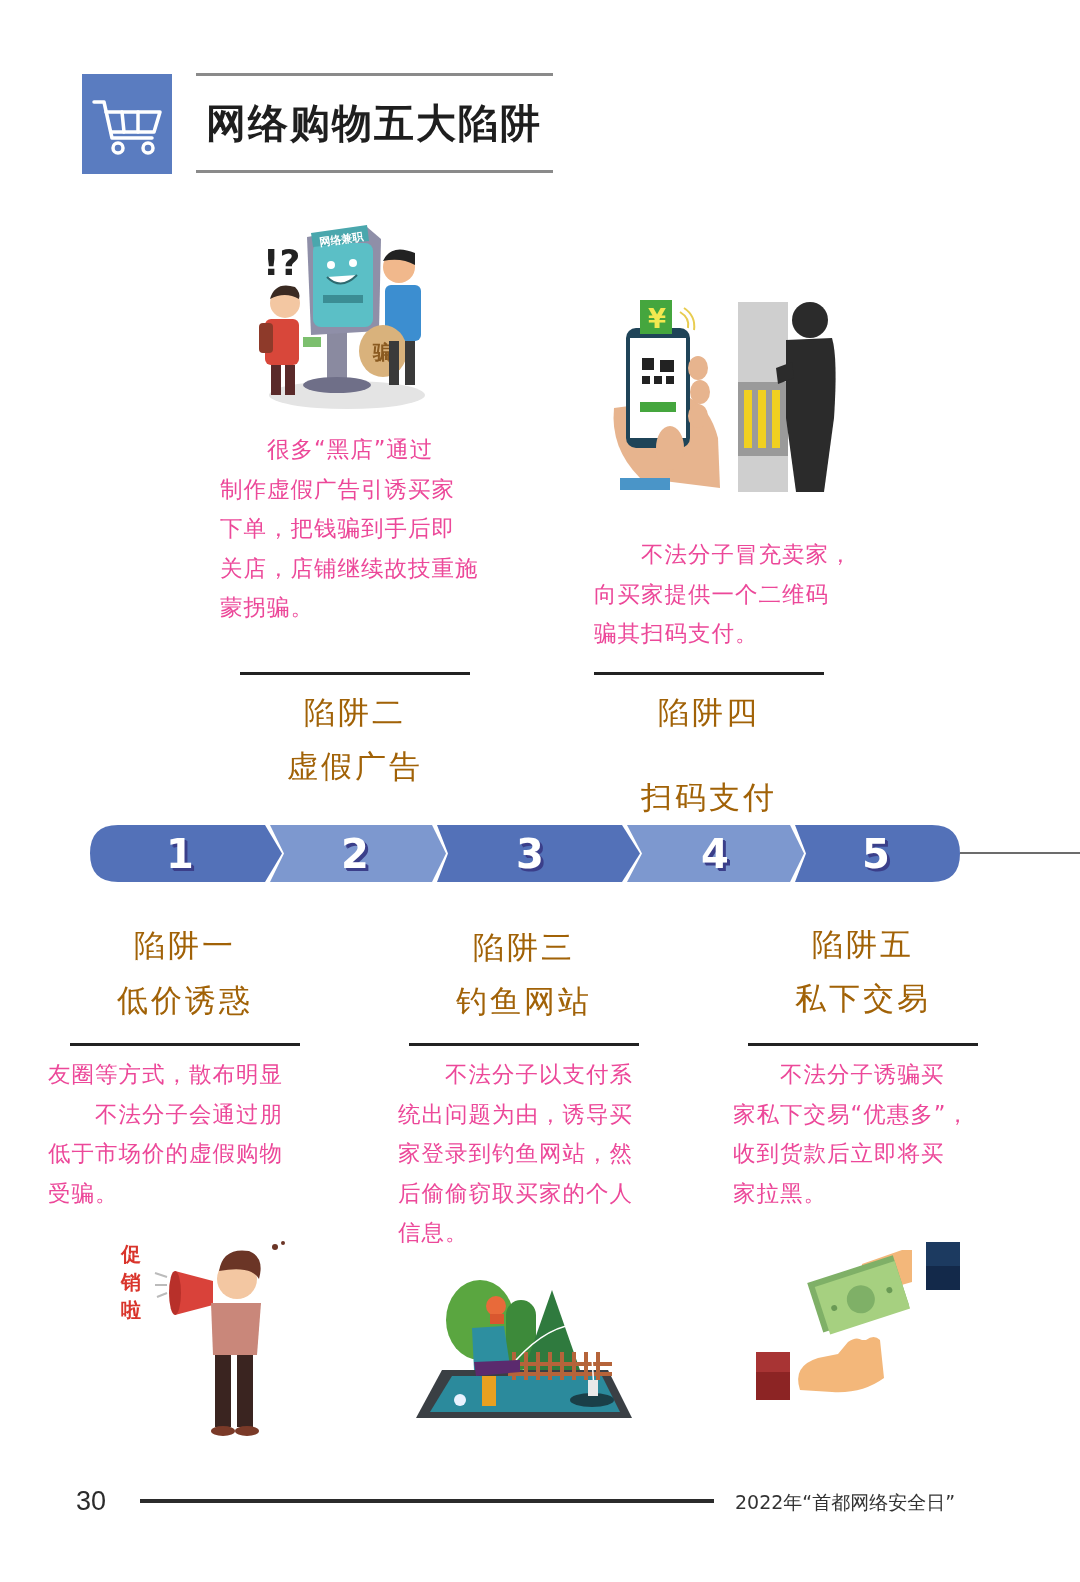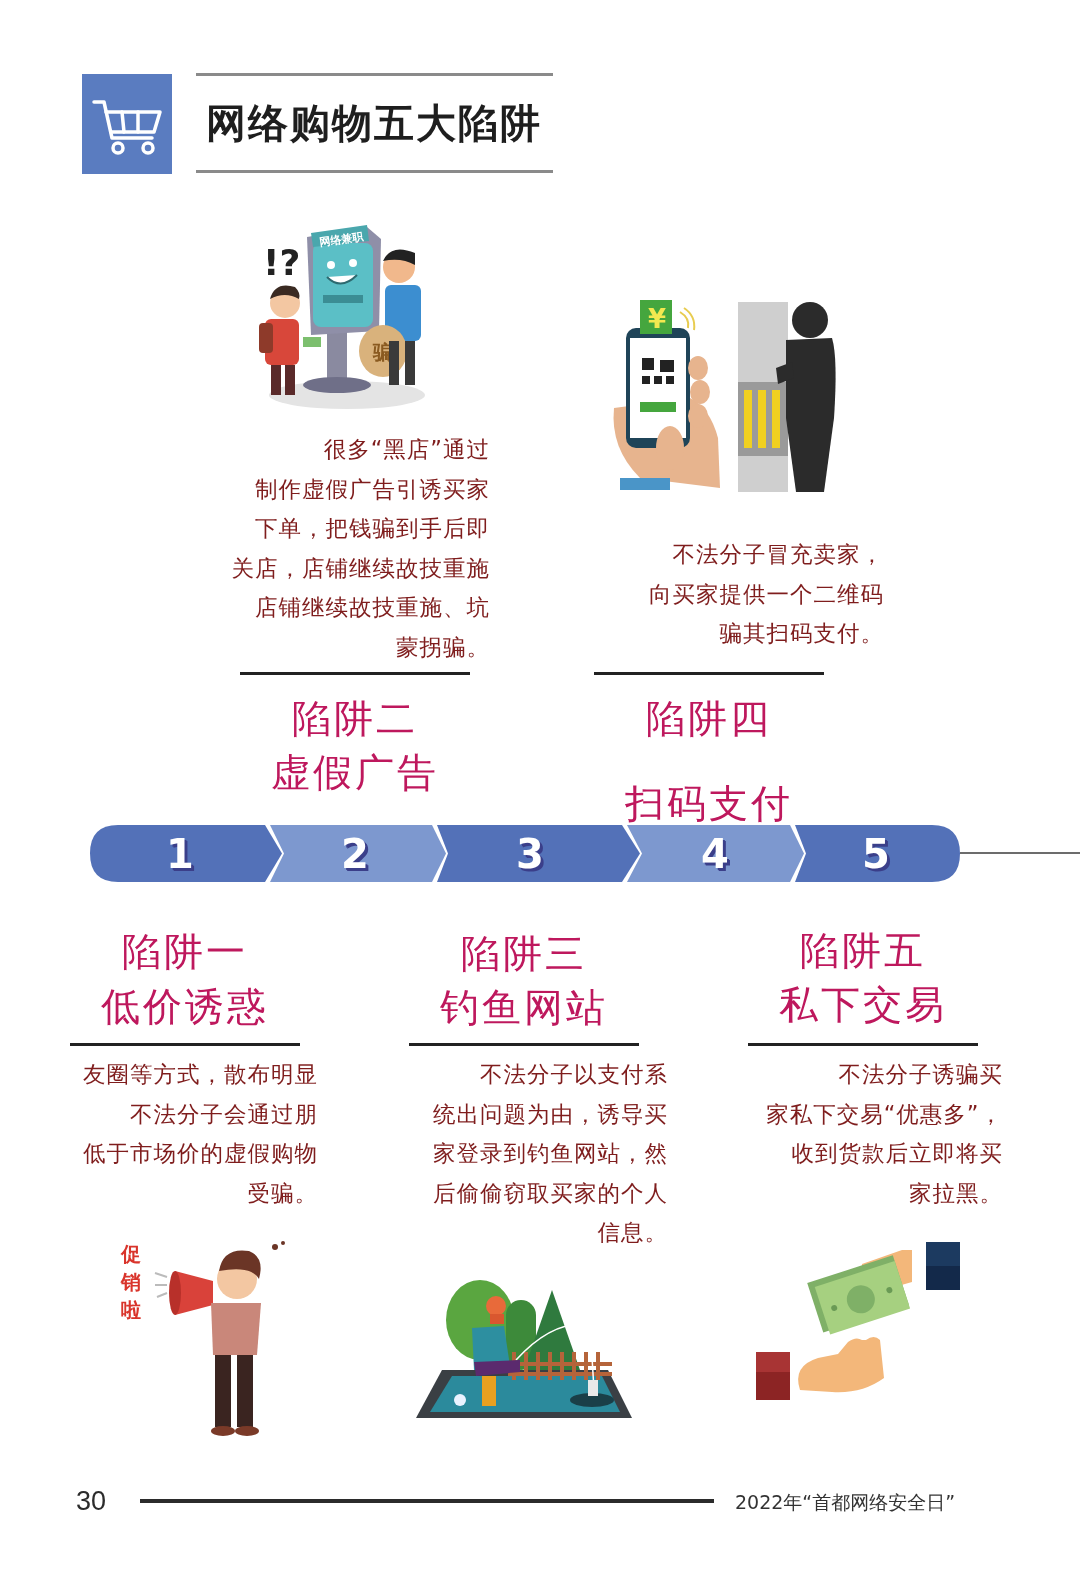--- a/index.html
+++ b/index.html
@@ -6,24 +6,24 @@
     body { width: 1080px; height: 1582px; position: relative; overflow: hidden;
            font-family: "DejaVu Sans", "Liberation Sans", sans-serif; color: #2b2b2b; }
     .abs { position: absolute; }
 
     
     .cart-box { left: 82px; top: 74px; width: 90px; height: 100px; background: #5a7cc0; }
     .hdr-line { left: 196px; width: 357px; height: 3px; background: #8a8a8a; }
     .hdr-title { left: 206px; top: 96px; font-size: 40px; font-weight: bold; color: #1e1e1e; letter-spacing: 2px; white-space: nowrap; }
 
     
-    .para { font-size: 22.5px; line-height: 39.5px; color: #7f1d1d; letter-spacing: 1px; text-align: right; }
+    .para { font-size: 22.5px; line-height: 39.5px; color: #ec4899; letter-spacing: 1px; }
     .para p { margin: 0; }
     .rule { height: 3px; background: #222; }
-    .trap-label { font-size: 39px; color: #be185d; text-align: center; letter-spacing: 3px; white-space: nowrap; }
+    .trap-label { font-size: 31px; color: #a16207; text-align: center; letter-spacing: 3px; white-space: nowrap; }
 
     
     .bar { left: 90px; top: 825px; width: 870px; height: 57px; }
     .seg { position: absolute; top: 0; height: 57px; display: flex; align-items: center; justify-content: center; }
     .num { font-size: 40px; font-weight: bold; color: #ffffff; font-family: "DejaVu Sans", sans-serif;
            text-shadow: 2px 2px 0 #3b3f8a, 3px 3px 0 #3b3f8a; }
     .tail-line { left: 960px; top: 852px; width: 120px; height: 2px; background: #6c6c6c; }
 
     
     .page-no { left: 76px; top: 1486px; font-size: 27px; color: #2b2b2b; font-family: "Liberation Sans", sans-serif; }
@@ -80,21 +80,20 @@
   <text x="118" y="144" font-size="20" font-weight="bold" fill="#8a5a20" font-family="DejaVu Sans, sans-serif">骗</text>
   <rect x="134" y="126" width="10" height="44" fill="#3a3a3a"></rect>
     <rect x="150" y="126" width="10" height="44" fill="#3a3a3a"></rect>
 </svg>
 
 <div class="abs para" style="left:220px; top:430px; width:270px;">
   <p>　　很多“黑店”通过</p>
   <p>制作虚假广告引诱买家</p>
   <p>下单，把钱骗到手后即</p>
   <p>关店，店铺继续故技重施</p>
-  <p>店铺继续故技重施、坑</p>
   <p>蒙拐骗。</p>
 </div>
 <div class="abs rule" style="left:240px; top:672px; width:230px;"></div>
 <div class="abs trap-label" style="left:240px; top:692px; width:230px;">陷阱二</div>
 <div class="abs trap-label" style="left:240px; top:746px; width:230px;">虚假广告</div>
 
 <svg class="abs illus" style="left:610px; top:298px;" width="230" height="195" viewBox="0 0 230 195">
 
   <path d="M4 110 Q0 150 30 180 L110 190 L108 140 Q100 110 80 100 Z" fill="#e7b48e"></path>
   <rect x="10" y="180" width="50" height="12" fill="#4a95c8"></rect>

